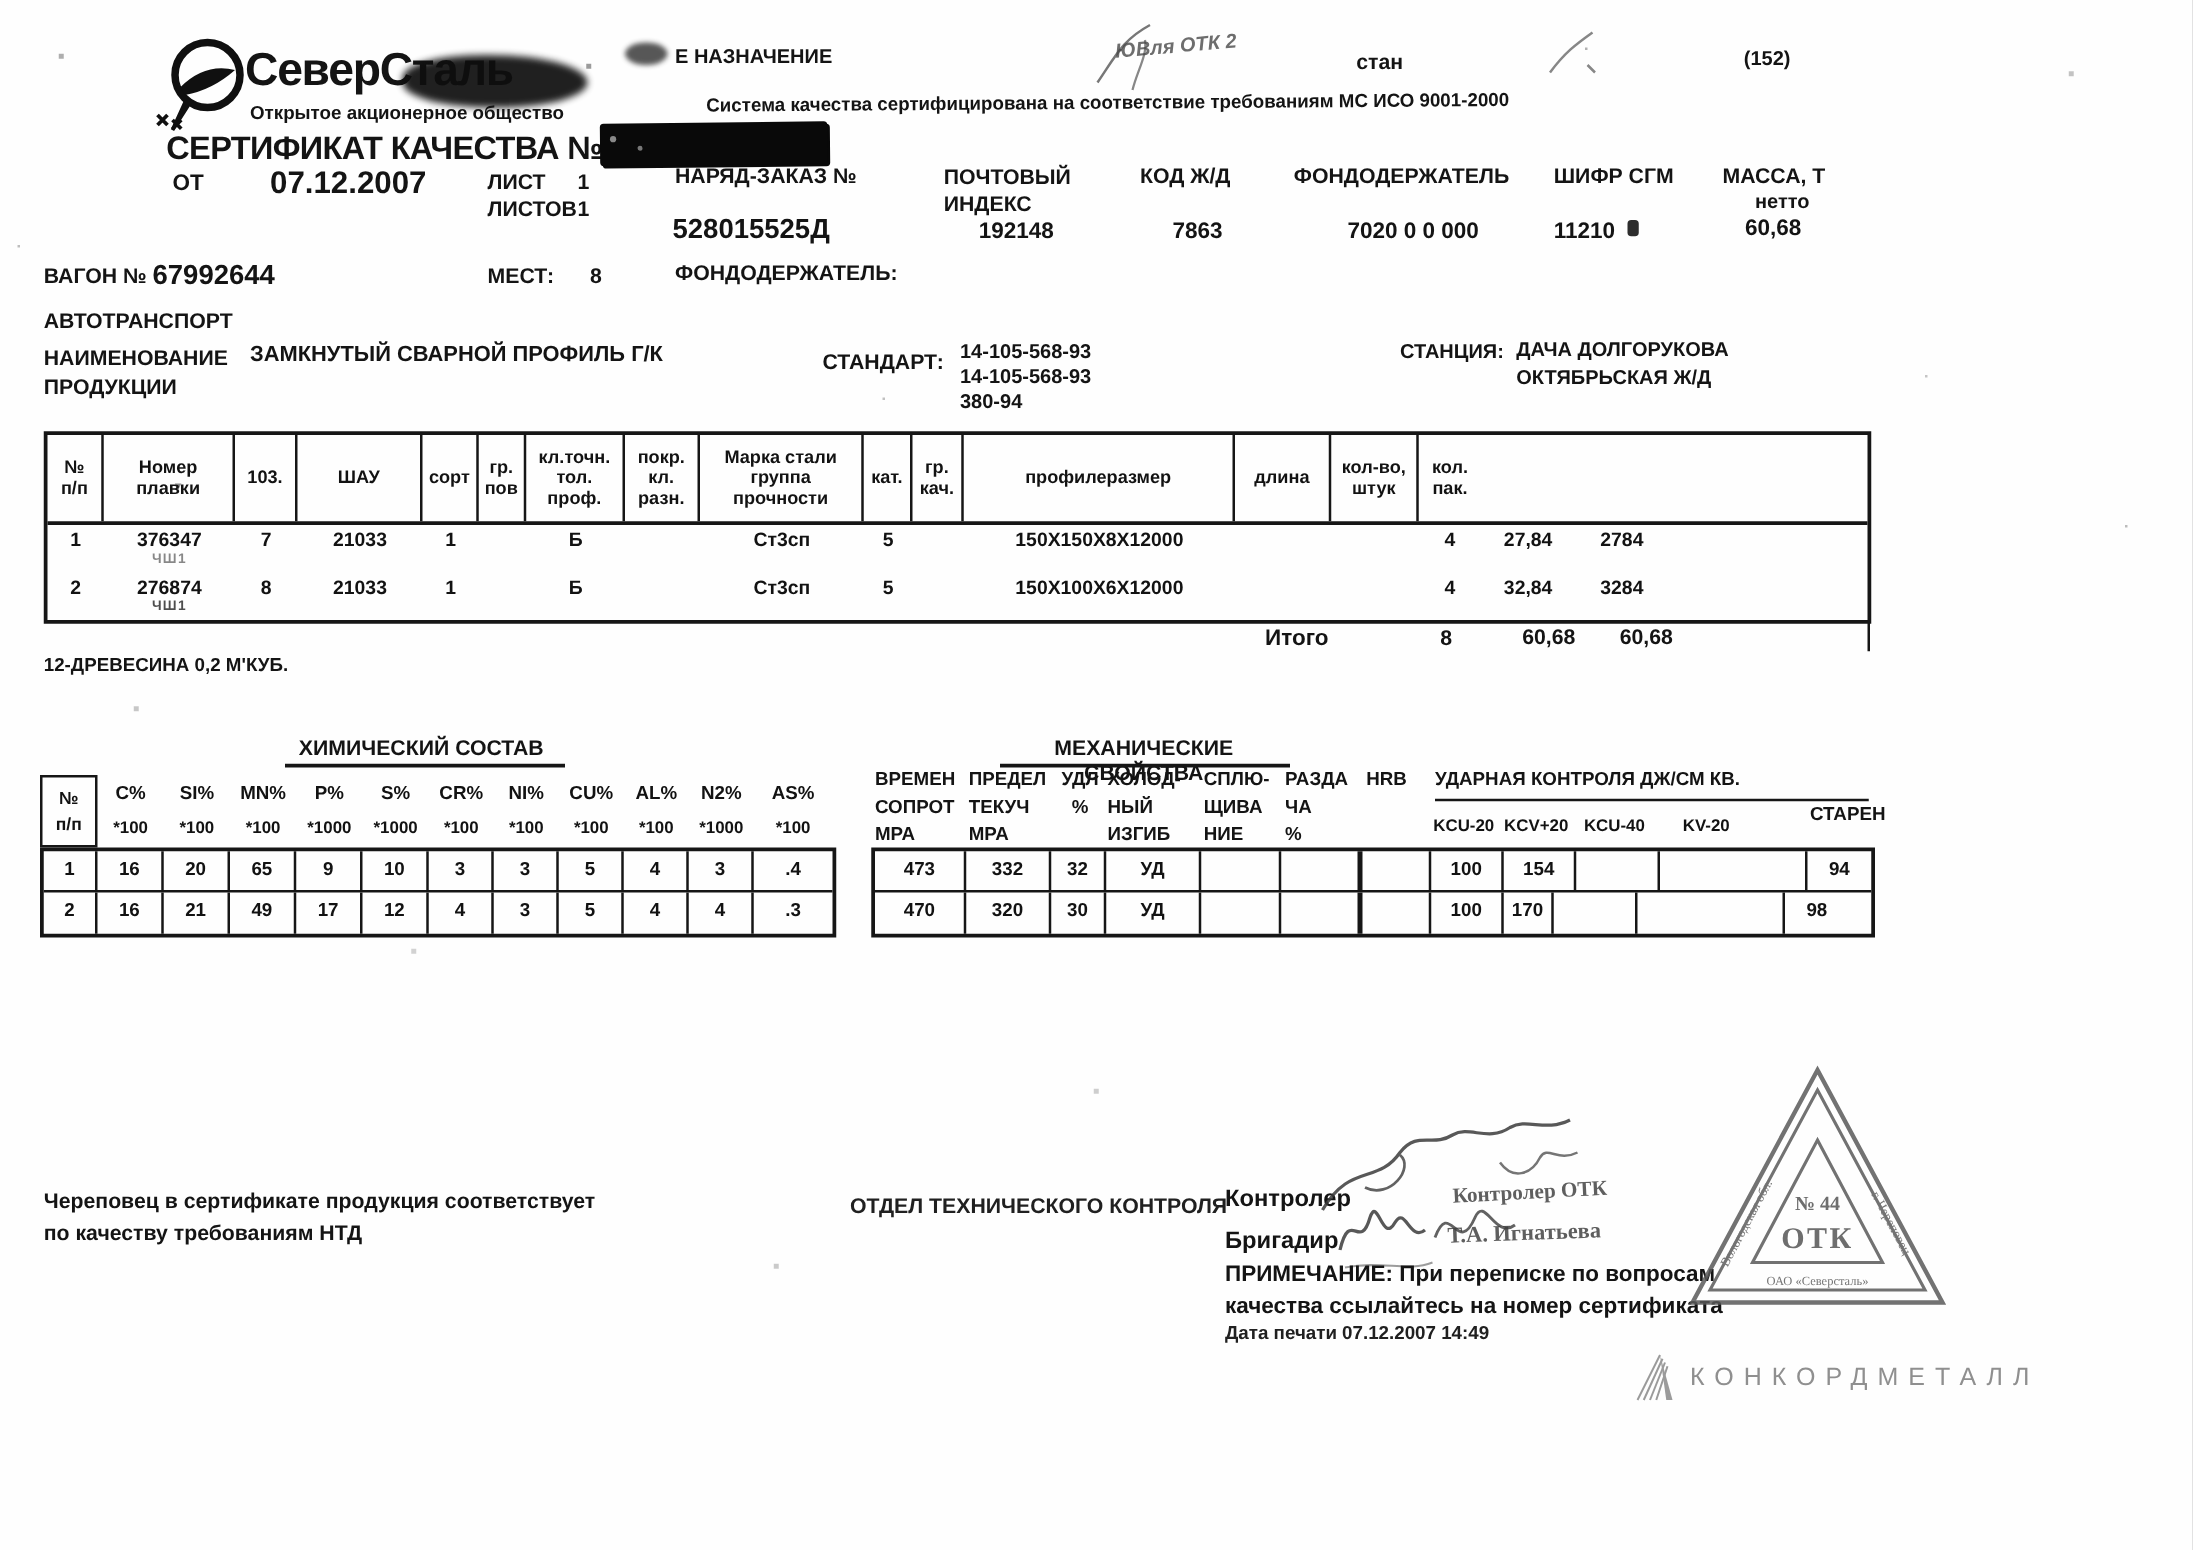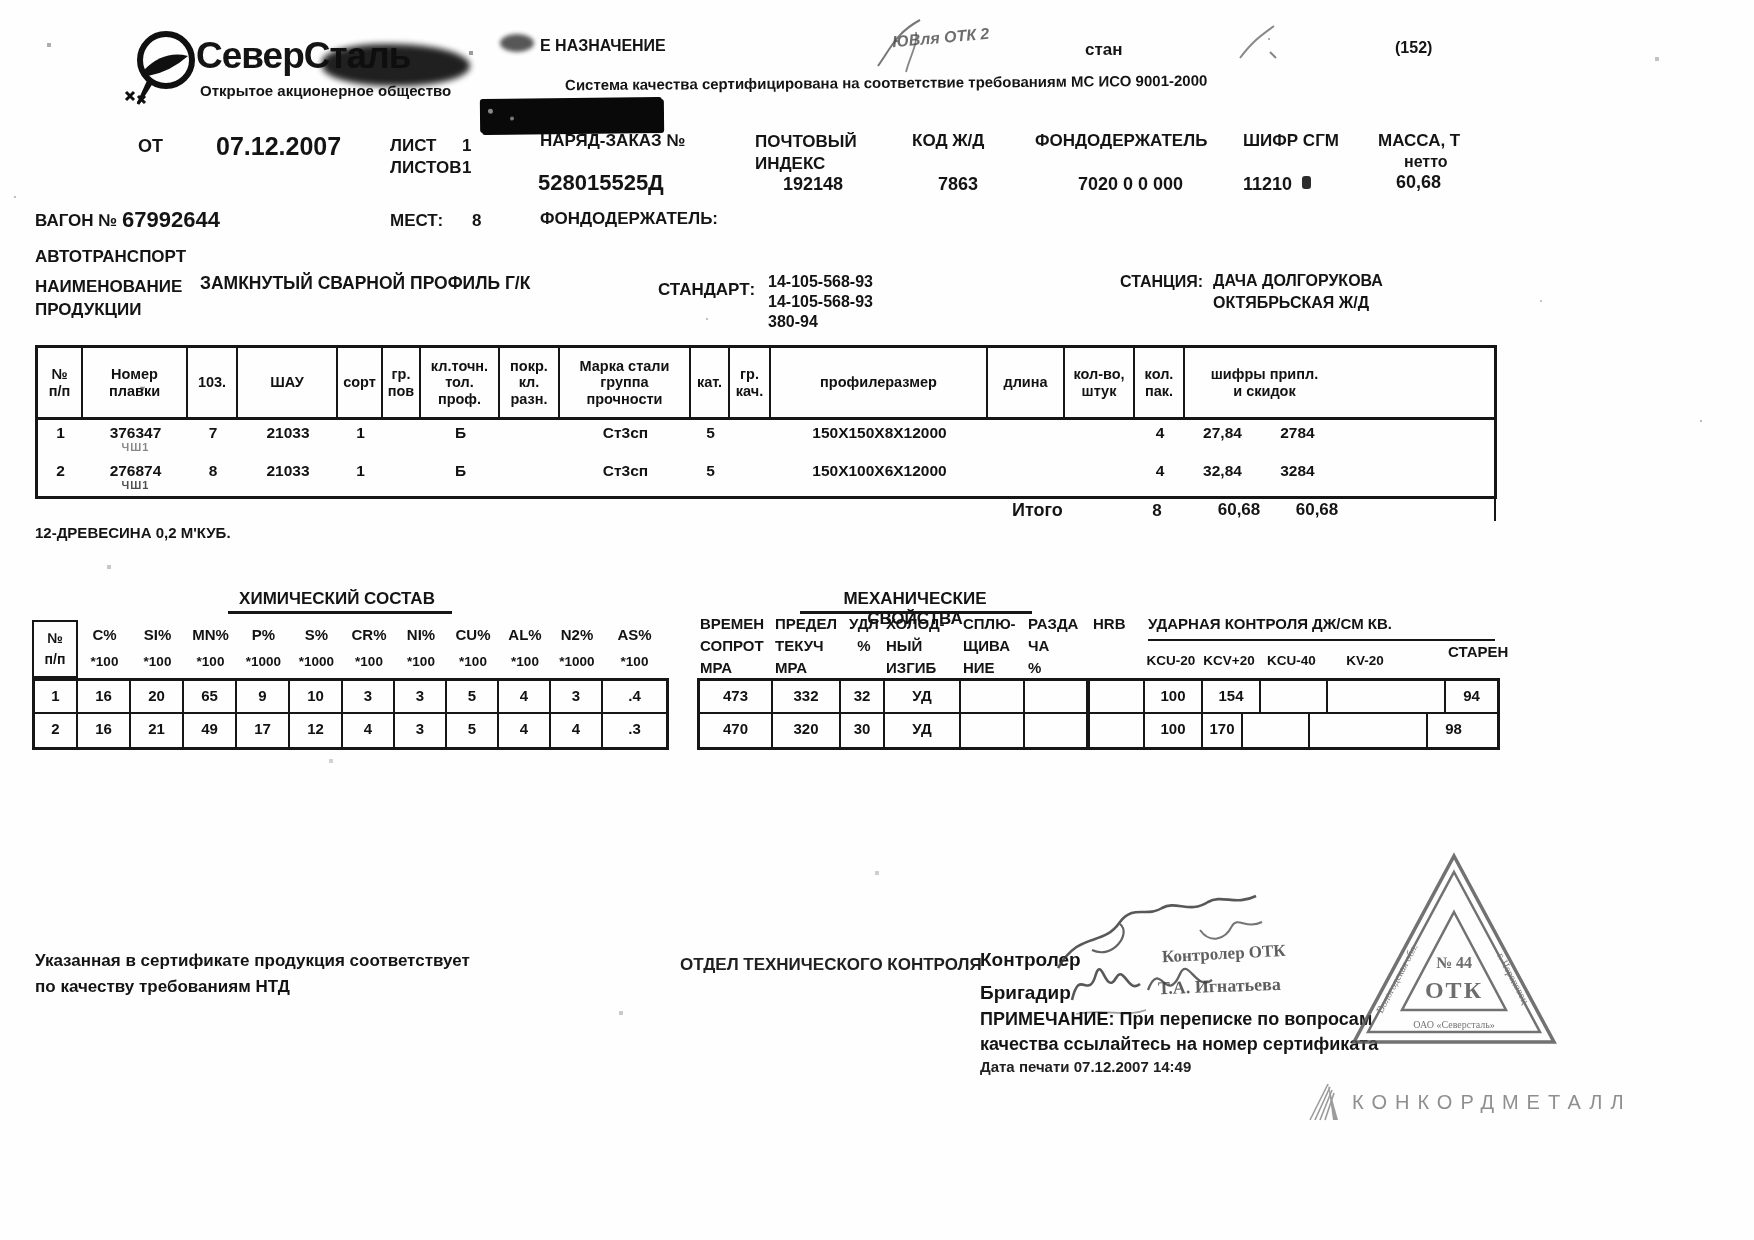--- a/index.html
+++ b/index.html
@@ -62,20 +62,21 @@
   </svg>
   <div class="t gray" style="left:892px;top:28px;font-size:16px;font-style:italic;transform:rotate(-5deg);opacity:.8">ЮВля ОТК 2</div>
   <svg style="position:absolute;left:1230px;top:22px" width="60" height="40" viewBox="0 0 60 40">
     <path d="M10,36 C22,20 30,14 44,4 M40,30 l6,6" stroke="#555" stroke-width="2" fill="none" opacity=".7"></path>
   </svg>
 
   <div class="t" style="left:1085px;top:40px;font-size:17px">стан</div>
   <div class="t" style="left:1395px;top:38px;font-size:16px">(152)</div>
   <div class="t" style="left:565px;top:74px;font-size:15px;transform:rotate(-0.4deg)">Система качества сертифицирована на соответствие требованиям МС ИСО 9001-2000</div>
 
+  <div class="t" style="left:133px;top:103px;font-size:26px;letter-spacing:-0.5px">СЕРТИФИКАТ КАЧЕСТВА №</div>
   <div class="blob" style="left:480px;top:98px;width:182px;height:34px;transform:rotate(-0.6deg);box-shadow:2px 2px 0 #0b0b0b">
     <span style="position:absolute;left:8px;top:10px;width:5px;height:5px;background:#888;border-radius:50%"></span>
     <span style="position:absolute;left:30px;top:18px;width:4px;height:4px;background:#777;border-radius:50%"></span>
   </div>
 
   <div class="t" style="left:138px;top:136px;font-size:18px">ОТ</div>
   <div class="t" style="left:216px;top:131px;font-size:25px">07.12.2007</div>
   <div class="t" style="left:390px;top:136px;font-size:17px">ЛИСТ</div>
   <div class="t" style="left:462px;top:136px;font-size:17px">1</div>
   <div class="t" style="left:390px;top:158px;font-size:17px">ЛИСТОВ</div>
@@ -142,22 +143,20 @@
 прочности</div>
       <div class="mh" style="width:39px">кат.</div>
       <div class="mh" style="width:41px">гр.
 кач.</div>
       <div class="mh" style="width:217px">профилеразмер</div>
       <div class="mh" style="width:77px">длина</div>
       <div class="mh" style="width:70px">кол-во,
 штук</div>
       <div class="mh" style="width:50px">кол.
 пак.</div>
-      <div class="mh" style="width:159px">шифры припл.
-и скидок</div>
     </div>
     <div class="mrow">
       <div class="mc" style="width:45px">1</div>
       <div class="mc heatcell" style="width:105px">
         <span>376347</span>
         <span class="heatsub">ЧШ1</span>
       </div>
       <div class="mc" style="width:50px">7</div>
       <div class="mc" style="width:100px">21033</div>
       <div class="mc" style="width:45px">1</div>
@@ -329,21 +328,21 @@
       <div class="gc" style="width:63px"></div>
       <div class="gc" style="width:57px;border-left:2px solid #181818"></div>
       <div class="gc" style="width:58px">100</div>
       <div class="gc" style="width:40px">170</div>
       <div class="gc" style="width:67px"></div>
       <div class="gc" style="width:118px"></div>
       <div class="gc" style="width:51px">98</div>
     </div>
   </div>
 
-  <div class="t" style="left:35px;top:948px;font-size:17px;line-height:1.55">Указанная в сертификате продукция соответствует
+  <div class="t" style="left:35px;top:948px;font-size:17px;line-height:1.55">Череповец в сертификате продукция соответствует
 по качеству требованиям НТД</div>
   <div class="t" style="left:680px;top:955px;font-size:17px;color:#222">ОТДЕЛ ТЕХНИЧЕСКОГО КОНТРОЛЯ</div>
   <div class="t" style="left:980px;top:949px;font-size:19px">Контролер</div>
   <div class="t" style="left:980px;top:982px;font-size:19px">Бригадир</div>
 
   <svg style="position:absolute;left:1050px;top:888px" width="240" height="92" viewBox="0 0 240 92">
     <path d="M8,80 C30,42 52,60 70,34 C84,16 96,30 112,20 C126,12 140,26 158,14 C172,6 186,18 206,8" stroke="#3c3c3c" stroke-width="2.6" fill="none" opacity=".85"></path>
     <path d="M42,62 C62,72 82,46 70,36" stroke="#3c3c3c" stroke-width="2.2" fill="none" opacity=".8"></path>
     <path d="M150,42 C160,56 175,52 182,38 C188,28 196,42 212,34" stroke="#3c3c3c" stroke-width="2" fill="none" opacity=".7"></path>
   </svg>

